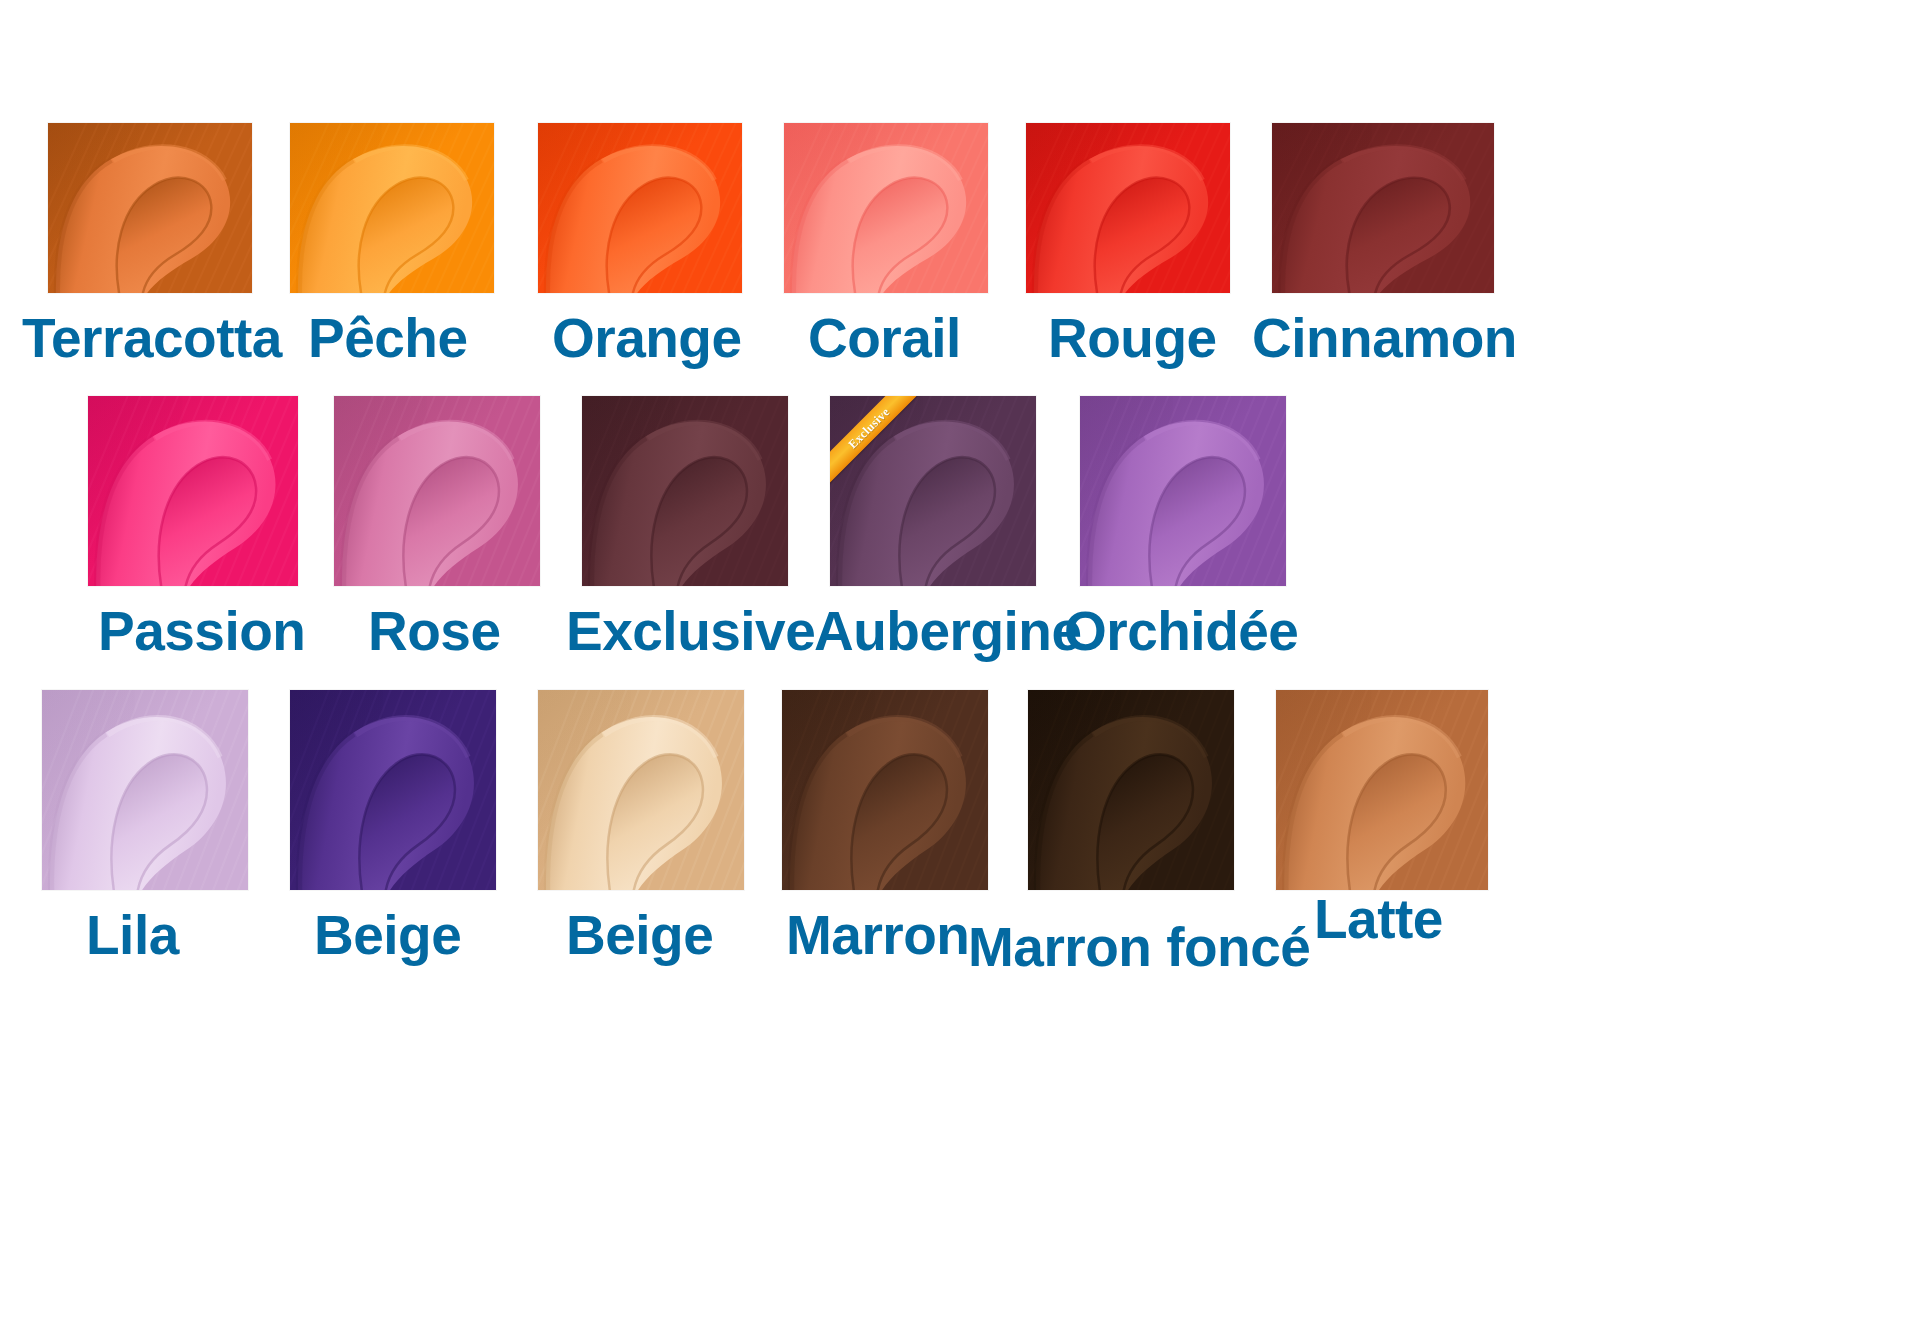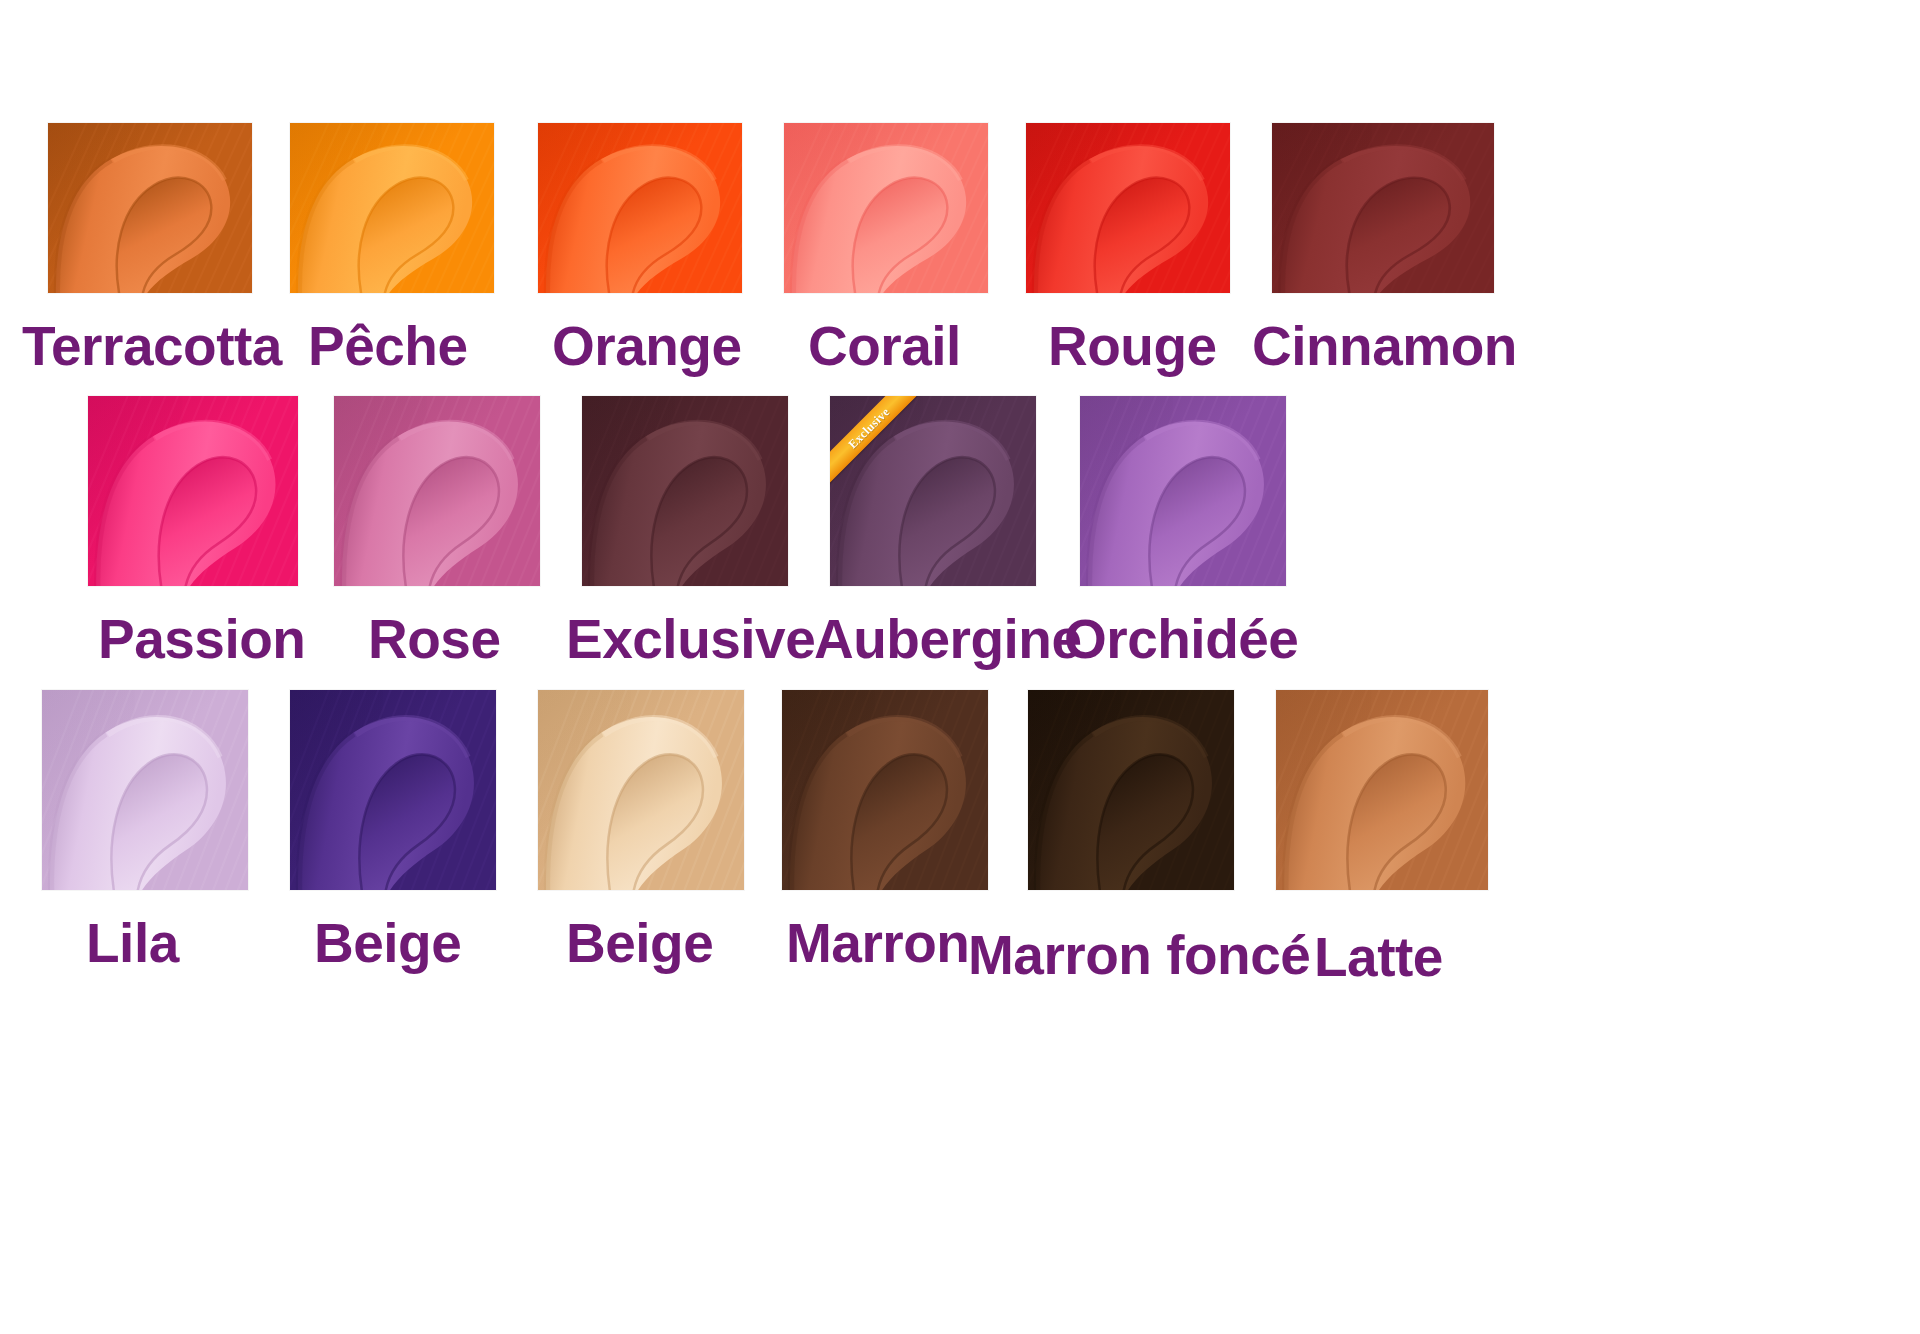--- a/index.html
+++ b/index.html
@@ -39,24 +39,24 @@
   }
   .tile svg {
     display: block;
     width: 100%;
     height: 100%;
   }
   .label {
     font-size: 55px;
     font-weight: 700;
     line-height: 1.0;
-    color: #701a75;
+    color: #0369a1;
     letter-spacing: -0.5px;
     white-space: nowrap;
-    margin-top: 12px;
+    margin-top: 4px;
     text-align: center;
   }
   
   .ribbon {
     position: absolute;
     top: 0;
     left: 0;
     width: 110px;
     height: 110px;
     overflow: hidden;
@@ -1297,16 +1297,16 @@
 
     <path d="M 70 172 C 62 128 72 82 104 62 C 130 46 158 58 160 82 C 162 104 144 120 124 132 C 106 143 94 158 92 176 Z" fill="url(#in_g2_5)"></path>
 
     <path d="M 70 172 C 62 128 72 82 104 62 C 130 46 158 58 160 82 C 162 104 144 120 124 132 C 106 143 94 158 92 176" fill="none" stroke="#a25c30" stroke-width="2.4" opacity="0.55"></path>
 
     <path d="M 64 38 C 104 13 156 22 173 57" fill="none" stroke="#de9a68" stroke-width="5" opacity="0.45"></path>
 
     <path d="M 9 176 C 7 118 19 62 62 37" fill="none" stroke="#a25c30" stroke-width="6" opacity="0.28"></path>
   </svg>
         </div>
-        <div class="label" style="position: absolute; left: 1314px; top: 228px;">Latte</div>
+        <div class="label" style="position: absolute; left: 1314px; top: 198px;">Latte</div>
       </div>
     </div>
   </div>
 
 </body></html>

